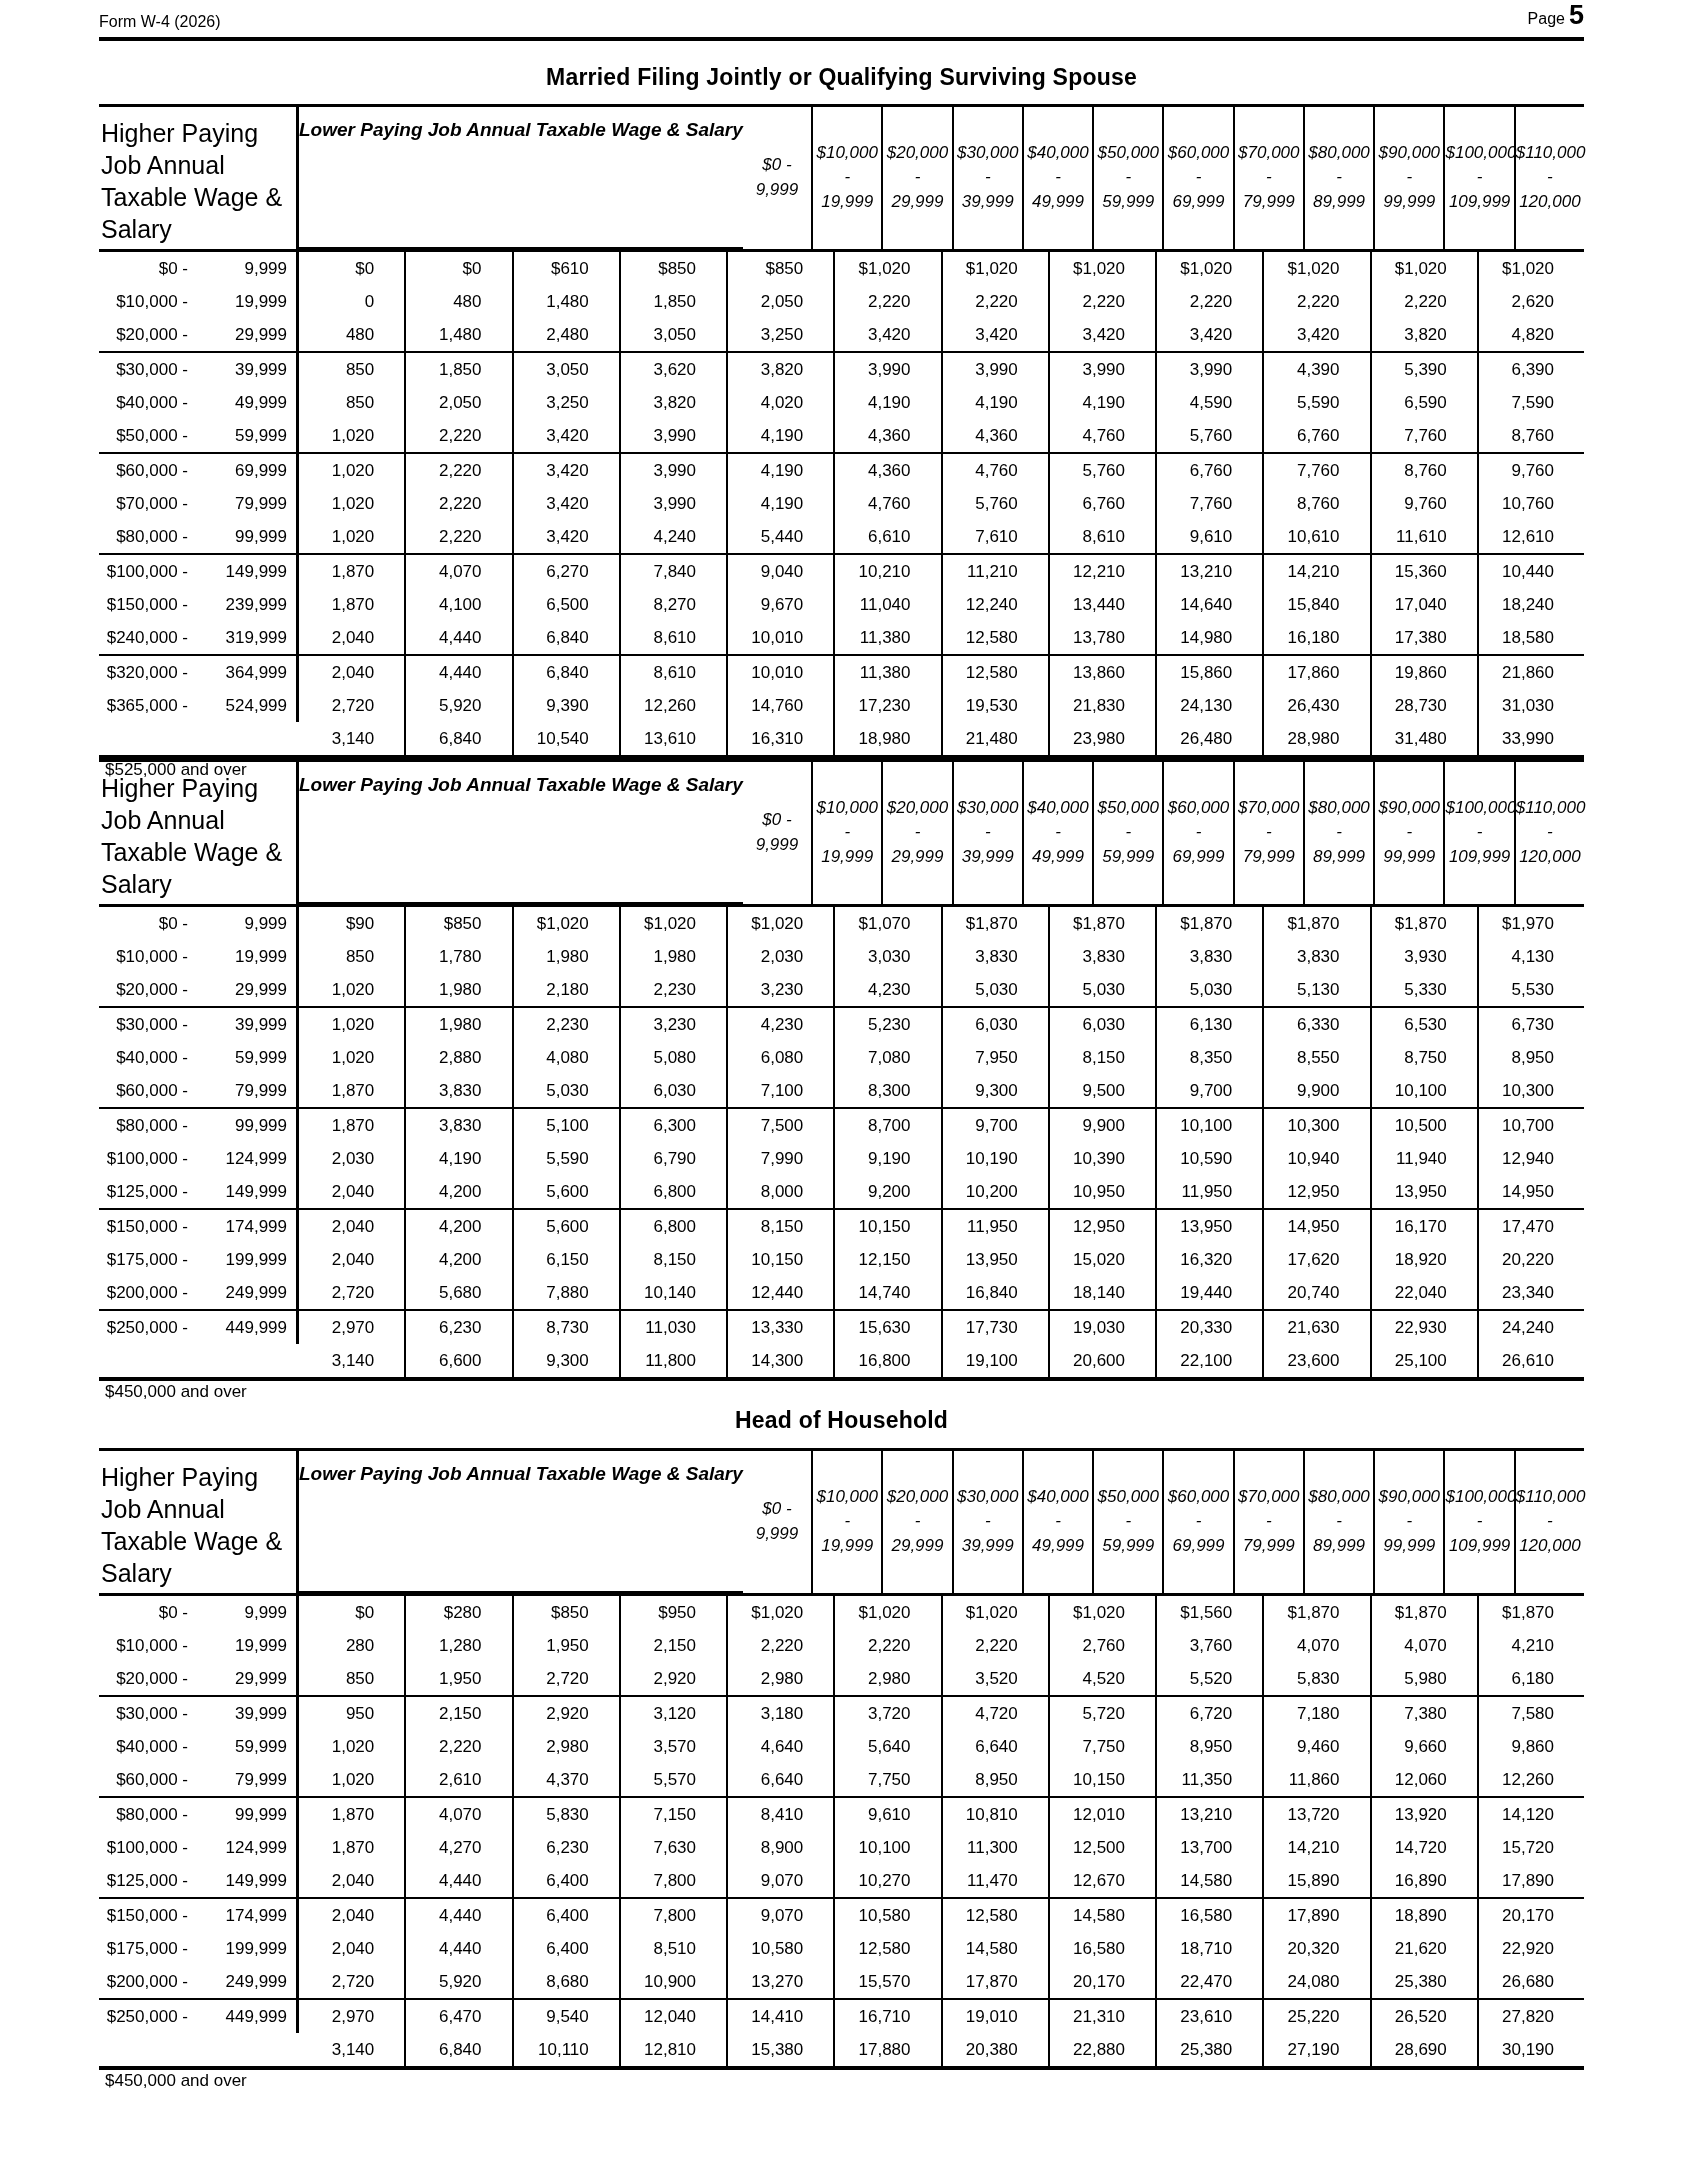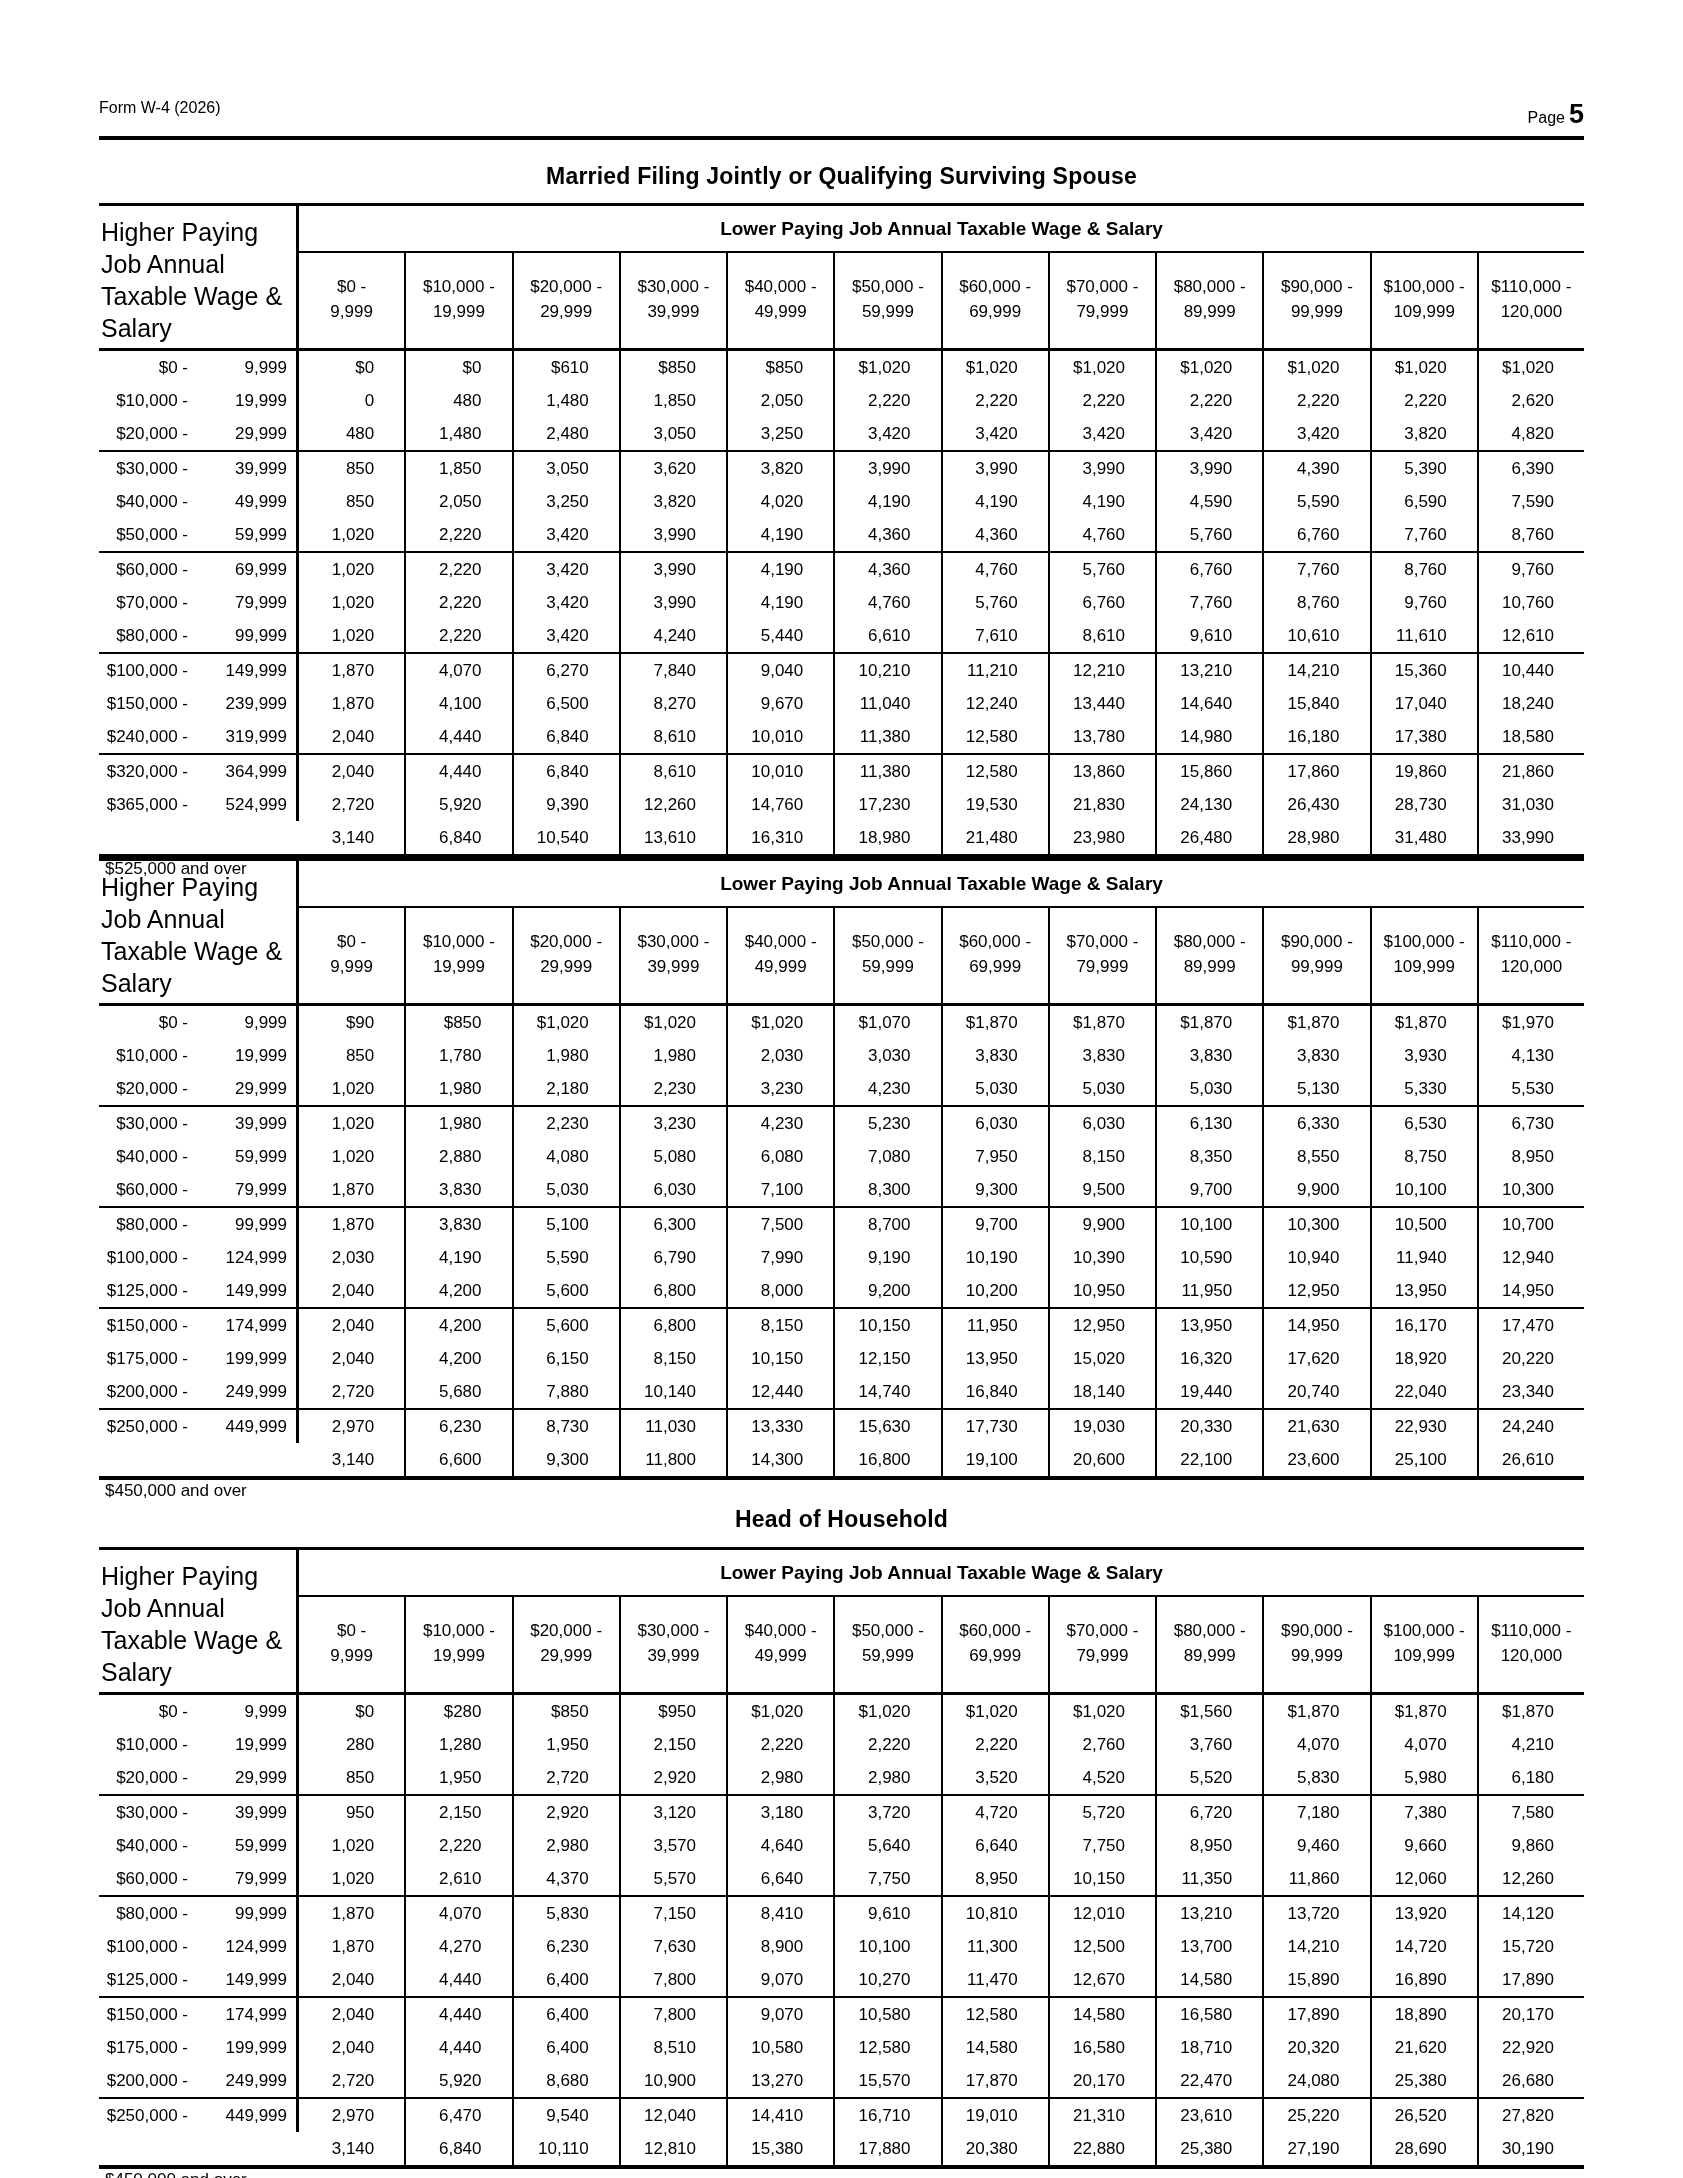--- a/index.html
+++ b/index.html
@@ -6,22 +6,21 @@
   body{
     width:1683px;height:2178px;background:#ffffff;color:#000;
     font-family:"Liberation Sans","DejaVu Sans",sans-serif;
     -webkit-font-smoothing:antialiased;
   }
   .page{width:1683px;height:2178px;position:relative;overflow:hidden;}
   .content{width:1485px;margin:0 auto 0 99px;}
 
   
   .pagehead{
-    display:flex;justify-content:space-between;align-items:flex-start;
-    padding-top:99px;
+    display:flex;justify-content:space-between;align-items:flex-end;
   }
   .form-id{font-size:16px;}
   .page-num{font-size:16px;}
   .page-num b{font-size:27px;font-weight:bold;margin-left:4px;}
   .toprule{height:4px;background:#000;margin-top:6px;}
 
   
   .tbl-title{
     text-align:center;font-weight:bold;font-size:23px;
     margin:23px 0 13px 0;letter-spacing:0.2px;
@@ -33,21 +32,21 @@
   .w4table{
     width:1485px;border-top:3px solid #000;border-bottom:4px solid #000;
     font-size:17px;
   }
   .thead{display:flex;border-bottom:3px solid #000;}
   .rowhead-cell{
     width:200px;box-sizing:border-box;border-right:3px solid #000;
     font-weight:normal;font-size:25px;line-height:1.28;
     padding:10px 6px 4px 2px;
   }
-  .colhead-area{flex:1;display:flex;flex-direction:column;min-width:0;}
+  .colhead-area{flex:1;display:flex;min-width:0;font-style:italic;}
   .colhead-title{
     text-align:center;font-weight:bold;font-size:19px;
     padding:12px 0 11px 0;border-bottom:2px solid #000;
   }
   .colhead-ranges{display:flex;flex:1;}
   .range{
     flex:1;text-align:center;display:flex;flex-direction:column;
     justify-content:center;border-right:2px solid #000;
     line-height:1.45;padding:6px 0 7px 0;min-width:0;
   }

